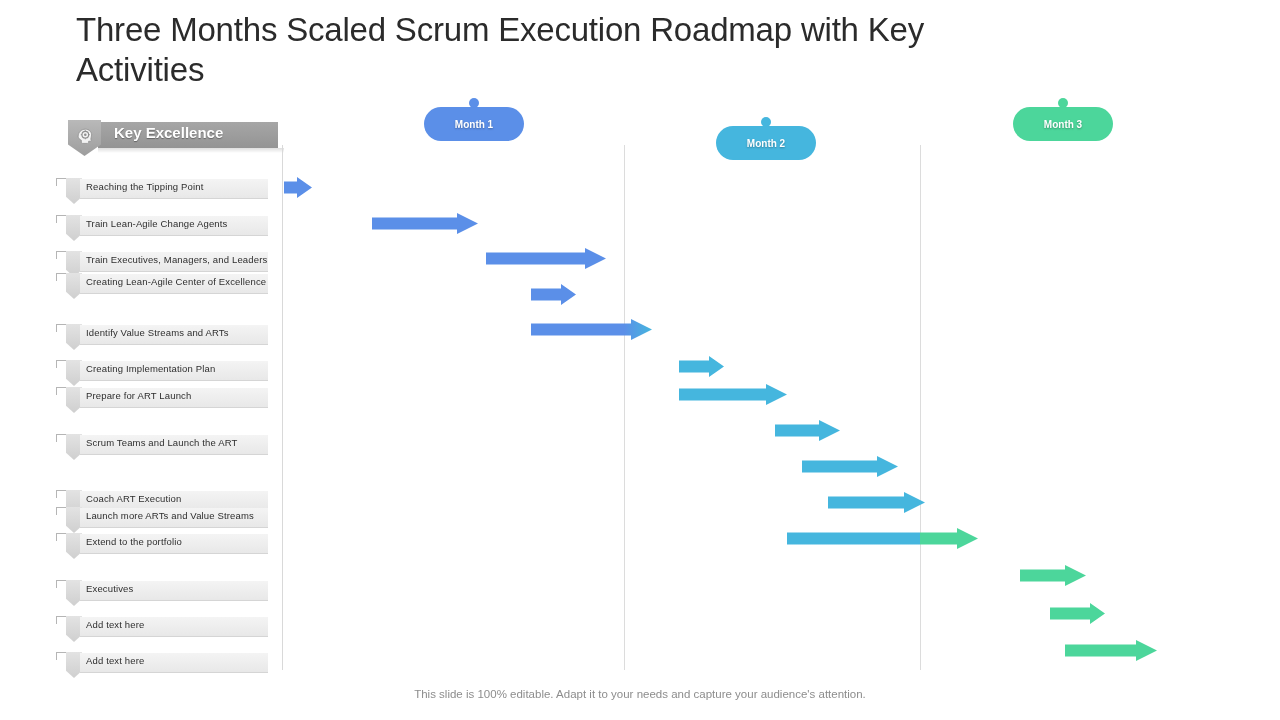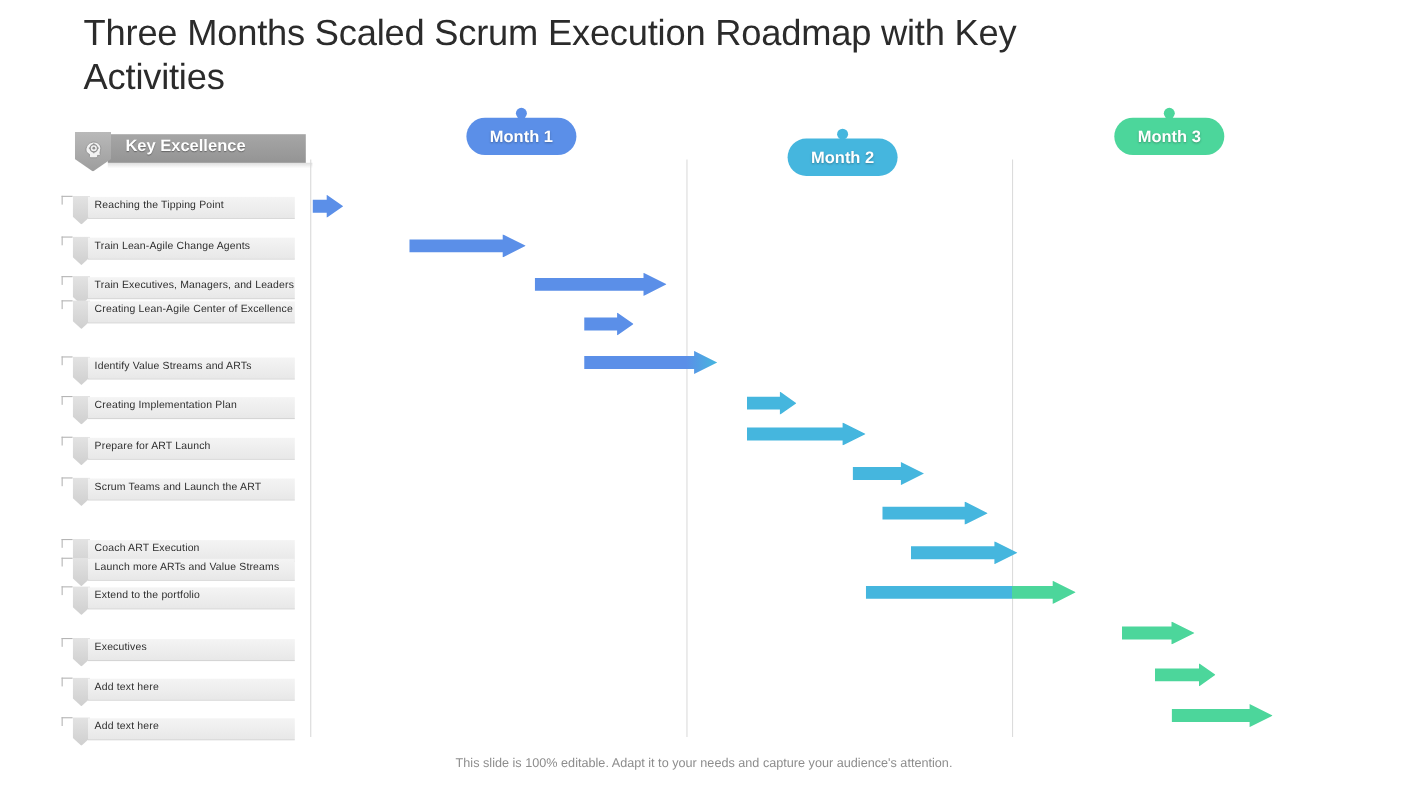--- a/index.html
+++ b/index.html
@@ -58,21 +58,21 @@
   }
   .act-label{
     position:absolute;left:36px;top:3px;width:195px;
     font-size:9.5px;color:#2e2e2e;white-space:nowrap;letter-spacing:.15px;
   }
   
   .month-pill{position:absolute;width:100px;height:34px;}
   .month-body{
     width:100%;height:100%;border-radius:17px;
     display:flex;align-items:center;justify-content:center;
-    font-size:15px;font-weight:bold;color:#ffffff;
+    font-size:10px;font-weight:bold;color:#ffffff;
     text-shadow:0 1px 2px rgba(0,0,0,.30);
   }
   .pin-dot{position:absolute;left:50%;margin-left:-5px;top:-9px;
     width:10px;height:10px;border-radius:50%;}
   
   .col-divider{position:absolute;width:1px;background:#dcdcdc;}
   .arrow{position:absolute;height:21px;}
   .arrow i{
     display:block;width:100%;height:100%;
     clip-path:polygon(0 22%,calc(100% - 21px) 22%,calc(100% - 21px) 0,100% 50%,calc(100% - 21px) 100%,calc(100% - 21px) 78%,0 78%);
@@ -139,21 +139,21 @@
         <div class="act-tab"></div>
         <div class="act-bar"></div>
         <div class="act-label">Identify Value Streams and ARTs</div>
       </div>
       <div class="act-row" style="top: 242px;">
         <div class="act-corner"></div>
         <div class="act-tab"></div>
         <div class="act-bar"></div>
         <div class="act-label">Creating Implementation  Plan</div>
       </div>
-      <div class="act-row" style="top: 279px;">
+      <div class="act-row" style="top: 269px;">
         <div class="act-corner"></div>
         <div class="act-tab"></div>
         <div class="act-bar"></div>
         <div class="act-label">Prepare for ART Launch</div>
       </div>
       <div class="act-row" style="top: 316px;">
         <div class="act-corner"></div>
         <div class="act-tab"></div>
         <div class="act-bar"></div>
         <div class="act-label">Scrum Teams and Launch the ART</div>

